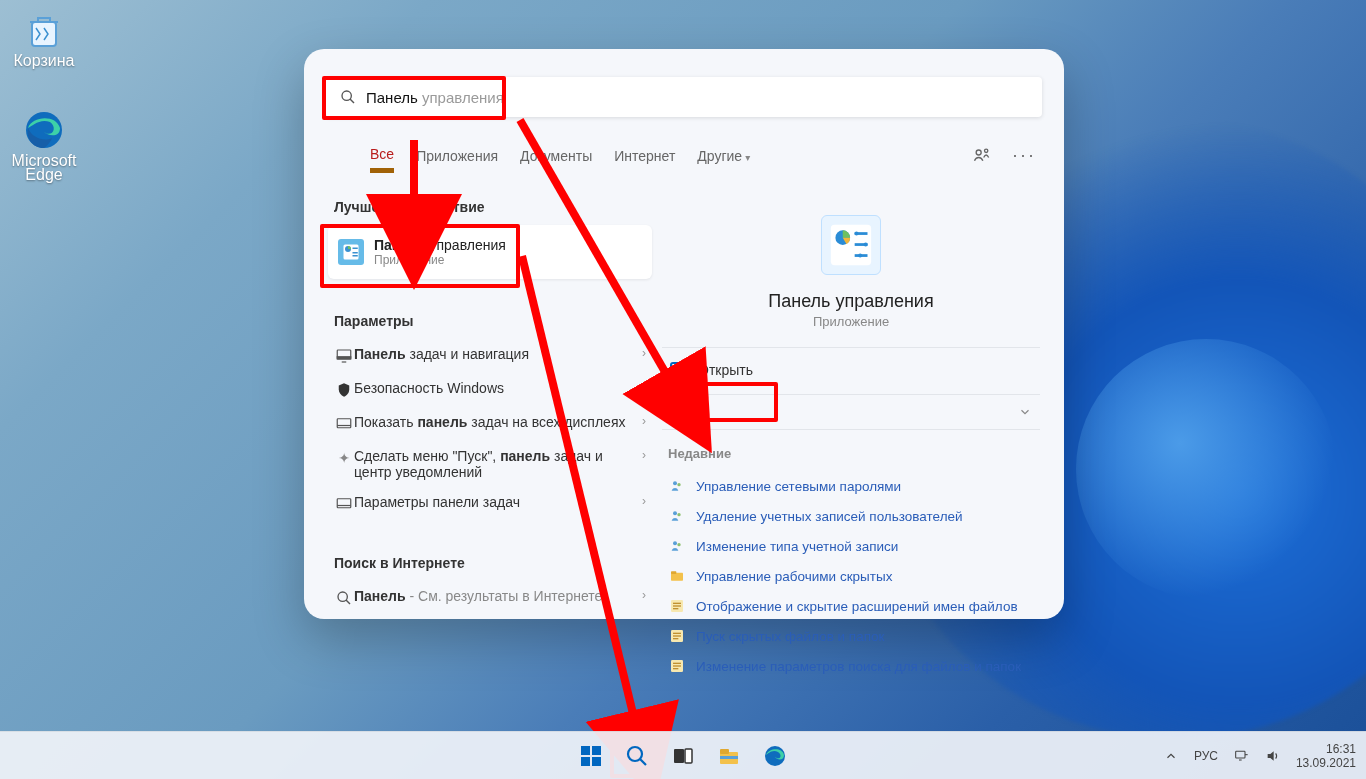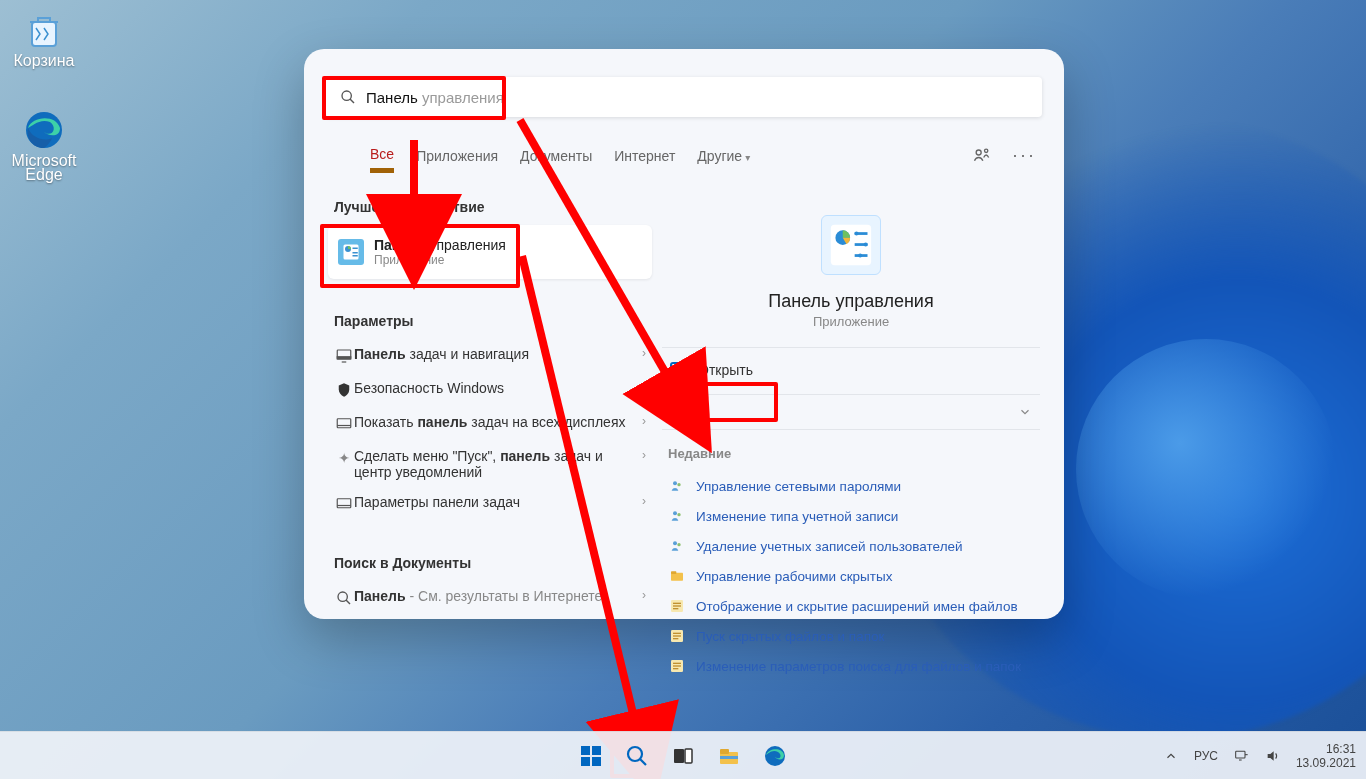--- a/index.html
+++ b/index.html
@@ -220,21 +220,21 @@
                 <rect x="3" y="5" width="18" height="12" rx="1"></rect>
                 <line x1="3" y1="14" x2="21" y2="14"></line>
               </svg>
             </span>
           <span>Параметры панели задач</span>
           <span class="chv">›</span>
         </div>
       </div>
 
       <div class="sec2">
-        <div class="section-h">Поиск в Документы</div>
+        <div class="section-h">Поиск в Интернете</div>
         <div class="row">
           <span class="ric">
               <svg width="16" height="16" viewBox="0 0 24 24" fill="none" stroke="#555" stroke-width="2">
                 <circle cx="10" cy="10" r="7"></circle>
                 <line x1="15" y1="15" x2="21" y2="21"></line>
               </svg>
             </span>
           <span><b>Панель</b><span style="color:#888"> - См. результаты в Интернете</span></span>
           <span class="chv">›</span>
         </div>
@@ -284,31 +284,31 @@
           <span>Управление сетевыми паролями</span>
         </div>
       <div class="recent-item">
           <span class="ri-ic">
             <svg width="16" height="16" viewBox="0 0 24 24">
               <circle cx="9" cy="8" r="3" fill="#5aa0d8"></circle>
               <circle cx="15" cy="10" r="2.5" fill="#8fc070"></circle>
               <path d="M4 19c1-3 3-4 5-4s4 1 5 4" fill="#5aa0d8"></path>
             </svg>
           </span>
-          <span>Изменение типа учетной записи</span>
+          <span>Удаление учетных записей пользователей</span>
         </div>
       <div class="recent-item">
           <span class="ri-ic">
             <svg width="16" height="16" viewBox="0 0 24 24">
               <circle cx="9" cy="8" r="3" fill="#5aa0d8"></circle>
               <circle cx="15" cy="10" r="2.5" fill="#8fc070"></circle>
               <path d="M4 19c1-3 3-4 5-4s4 1 5 4" fill="#5aa0d8"></path>
             </svg>
           </span>
-          <span>Удаление учетных записей пользователей</span>
+          <span>Изменение типа учетной записи</span>
         </div>
       <div class="recent-item">
           <span class="ri-ic">
             <svg width="16" height="16" viewBox="0 0 24 24">
               <rect x="3" y="7" width="18" height="12" rx="1" fill="#f3c14b"></rect>
               <rect x="3" y="5" width="8" height="4" rx="1" fill="#e0a830"></rect>
             </svg>
           </span>
           <span>Управление рабочими скрытых</span>
         </div>

